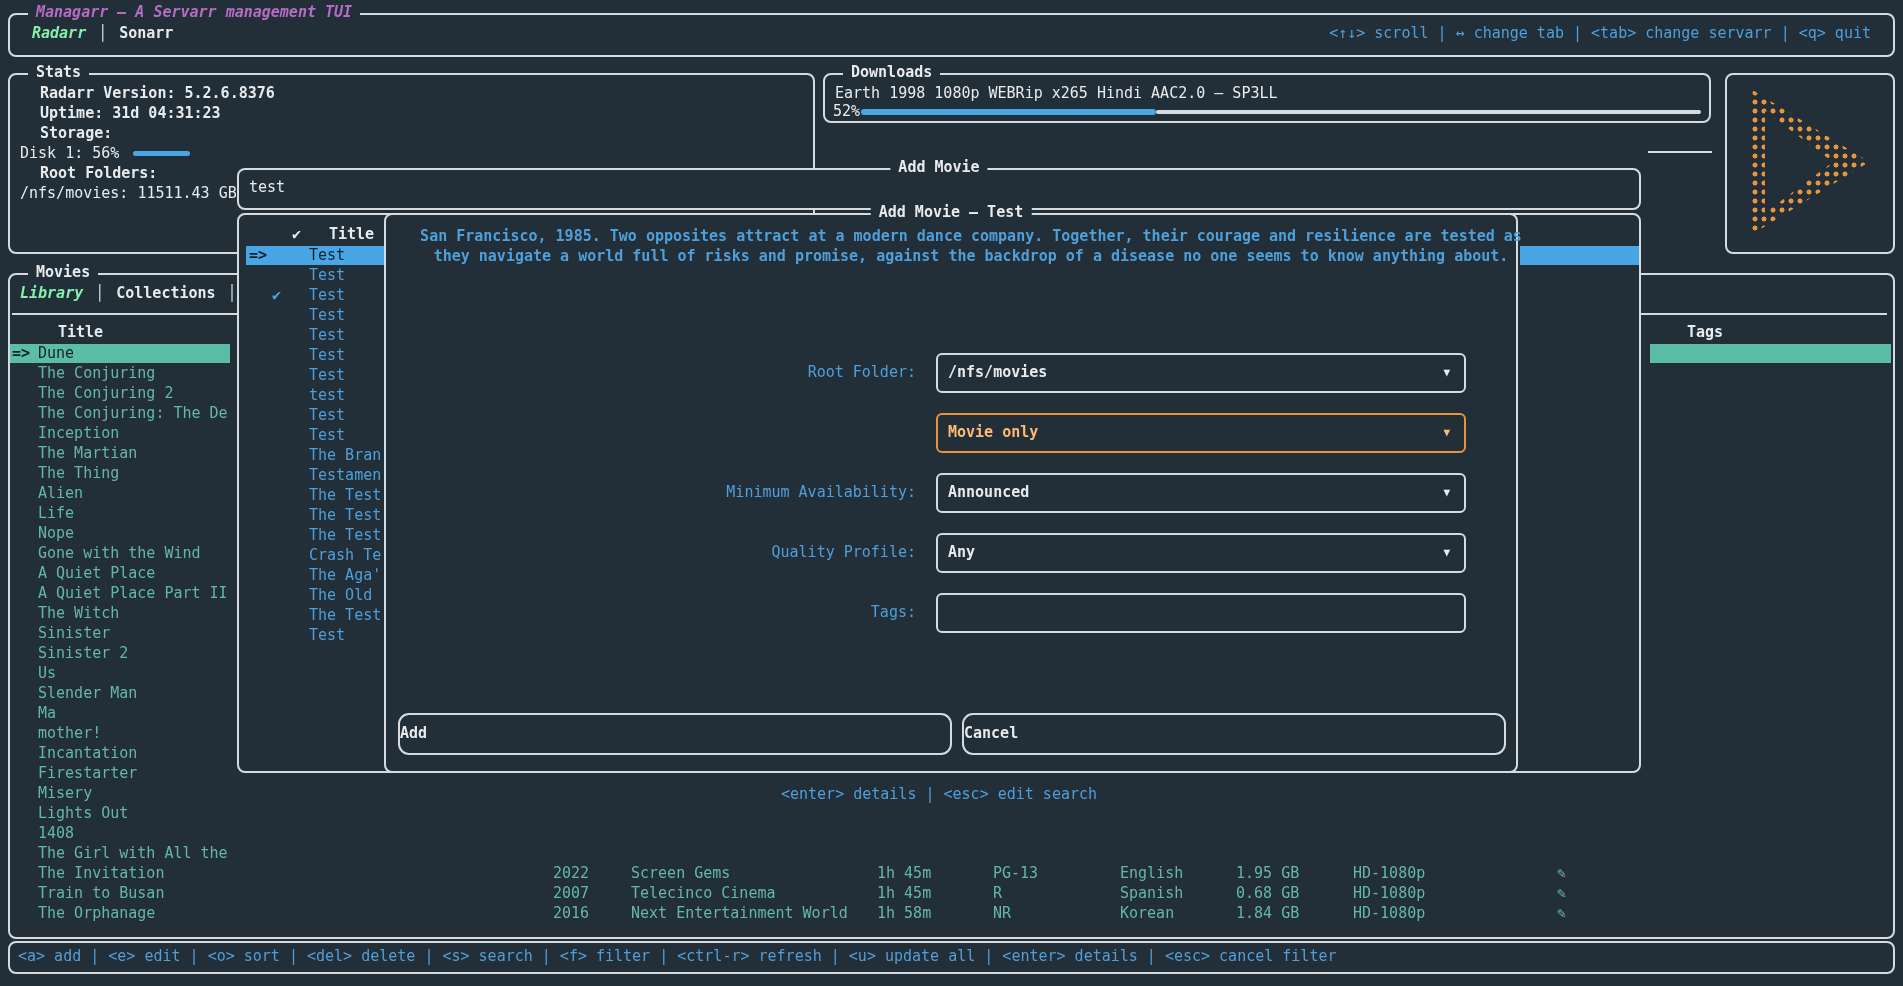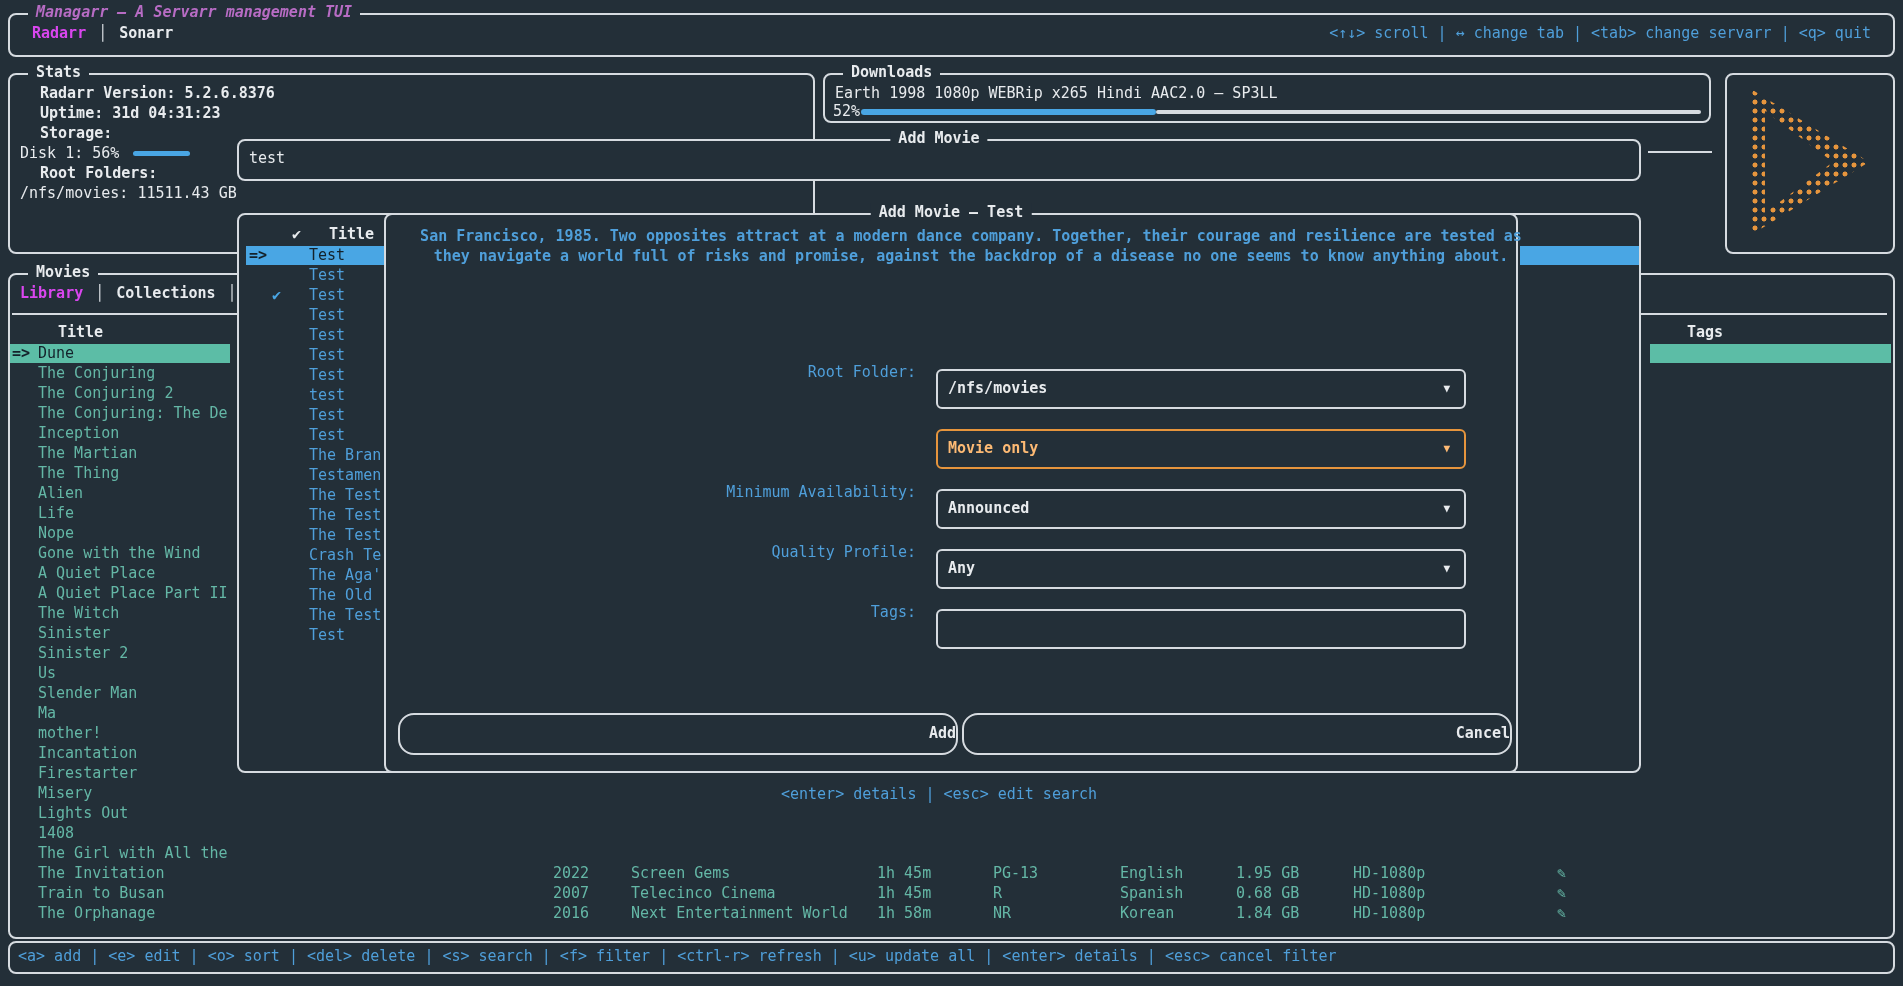--- a/index.html
+++ b/index.html
@@ -9,21 +9,21 @@
   .tui-box{position:absolute;border:2px solid #d6dbe0;border-radius:8px;background:transparent;}
   .tui-box.filled{background:#232f38;}
   .box-title{position:absolute;top:-12px;left:18px;background:#232f38;padding:0 8px;font-weight:bold;color:#e8ebee;white-space:nowrap;}
   .box-title.centered{left:50%;transform:translateX(-50%);}
   .row20{height:20px;line-height:20px;white-space:nowrap;}
   .bold{font-weight:bold;margin-left:20px;}
   .blue{color:#4f9fda;}
   .magenta{color:#b76cc4;}
   
   .tab-item{font-weight:bold;color:#e8ebee;cursor:default;}
-  .tab-item.active{color:#d946ef;}
+  .tab-item.active{color:#86efac;font-style:italic;}
   .tab-item::after{content:"│";color:#d6dbe0;font-weight:normal;margin:0 12px;}
   .tabs:not(.trail) .tab-item:last-child::after{content:"";margin:0;}
   
   .lib-row{position:relative;height:20px;line-height:20px;}
   .lib-row .selbar{display:none;position:absolute;top:1px;height:19px;background:#5cbda6;}
   .lib-row.selected .selbar{display:block;}
   .lib-row .selbar.l{left:10px;width:220px;}
   .lib-row .selbar.r{left:1650px;width:241px;}
   .lib-row .arrow{display:none;position:absolute;left:12px;color:#14222b;font-weight:bold;}
   .lib-row.selected .arrow{display:block;}
@@ -40,26 +40,26 @@
   .res-row .res-title{position:absolute;left:70px;color:#4f9fda;}
   .res-row.selected .res-title{color:#14222b;}
   
   .det-row{position:relative;height:20px;line-height:20px;color:#64b7a6;}
   .det-row span{position:absolute;white-space:nowrap;}
   .det-year{left:553px;} .det-studio{left:631px;} .det-runtime{left:877px;} .det-rating{left:993px;}
   .det-lang{left:1120px;} .det-size{left:1236px;} .det-quality{left:1353px;} .det-icon{left:1557px;}
   
   .form-row{position:relative;height:40px;margin-bottom:20px;}
   .f-label{position:absolute;left:0;top:10px;width:530px;text-align:right;color:#4f9fda;}
-  .f-box{position:absolute;left:550px;top:0;width:526px;height:36px;border:2px solid #d6dbe0;border-radius:6px;margin-top:16px;}
+  .f-box{position:absolute;left:550px;top:0;width:526px;height:36px;border:2px solid #d6dbe0;border-radius:6px;}
   .f-value{position:absolute;left:10px;top:8px;font-weight:bold;color:#e8ebee;}
   .f-arrow{position:absolute;right:14px;top:11px;font-size:11px;color:#e8ebee;}
   .form-row.focused .f-box{border-color:#e6953d;}
   .form-row.focused .f-value,.form-row.focused .f-arrow{color:#fdba74;}
-  .dlg-btn{position:absolute;height:38px;border:2px solid #d6dbe0;border-radius:16px;text-align:right;line-height:36px;font-weight:bold;color:#e8ebee;cursor:default;padding-left:6px;}
+  .dlg-btn{position:absolute;height:38px;border:2px solid #d6dbe0;border-radius:11px;text-align:left;line-height:36px;font-weight:bold;color:#e8ebee;cursor:default;}
   
   .gauge-blue{position:absolute;background:#49a6e4;border-radius:3px;}
   .gauge-white{position:absolute;background:#d6dbe0;border-radius:3px;}
   
   .logo-dots{position:absolute;background-image:radial-gradient(circle at 4px 4px,#e6953d 2.2px,transparent 2.8px);background-size:9px 9px;clip-path:polygon(0% 0%,100% 50%,0% 100%);}
   .logo-hole{position:absolute;background:#232f38;clip-path:polygon(0% 0%,100% 50%,0% 100%);}
 </style>
 </head>
 <body>
 
@@ -294,21 +294,21 @@
         <span class="det-studio">Next Entertainment World</span>
         <span class="det-runtime">1h 58m</span>
         <span class="det-rating">NR</span>
         <span class="det-lang">Korean</span>
         <span class="det-size">1.84 GB</span>
         <span class="det-quality">HD-1080p</span>
         <span class="det-icon">✎</span>
       </div>
     </div>
 
-  <div class="tui-box filled" style="left:237px;top:139px;width:1400px;height:38px;z-index:5;">
+  <div class="tui-box filled" style="left:237px;top:168px;width:1400px;height:38px;z-index:5;">
     <span class="box-title centered">Add Movie</span>
     <div class="abs row20" style="left:10px;top:7px;">test</div>
   </div>
 
   <div class="tui-box filled" style="left:237px;top:213px;width:1400px;height:556px;z-index:5;">
     <div class="abs bold" style="left:33px;top:10px;">✔</div>
     <div class="abs bold" style="left:70px;top:10px;">Title</div>
     <div class="abs" style="left:0;top:30px;width:1396px;">
 
         <div class="res-row selected">

